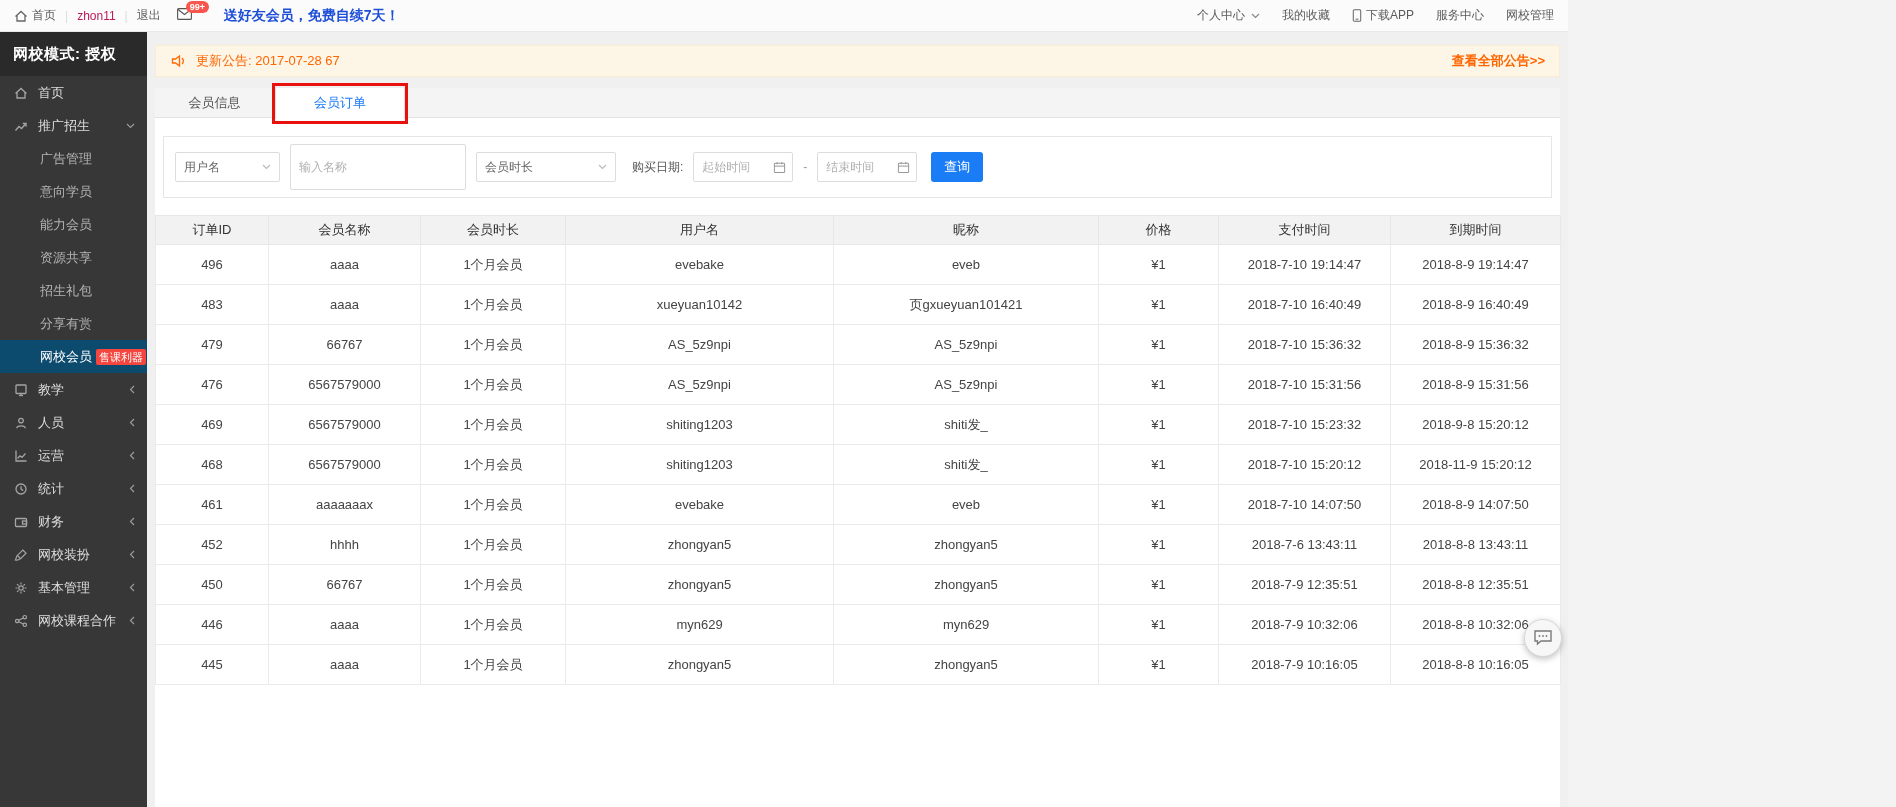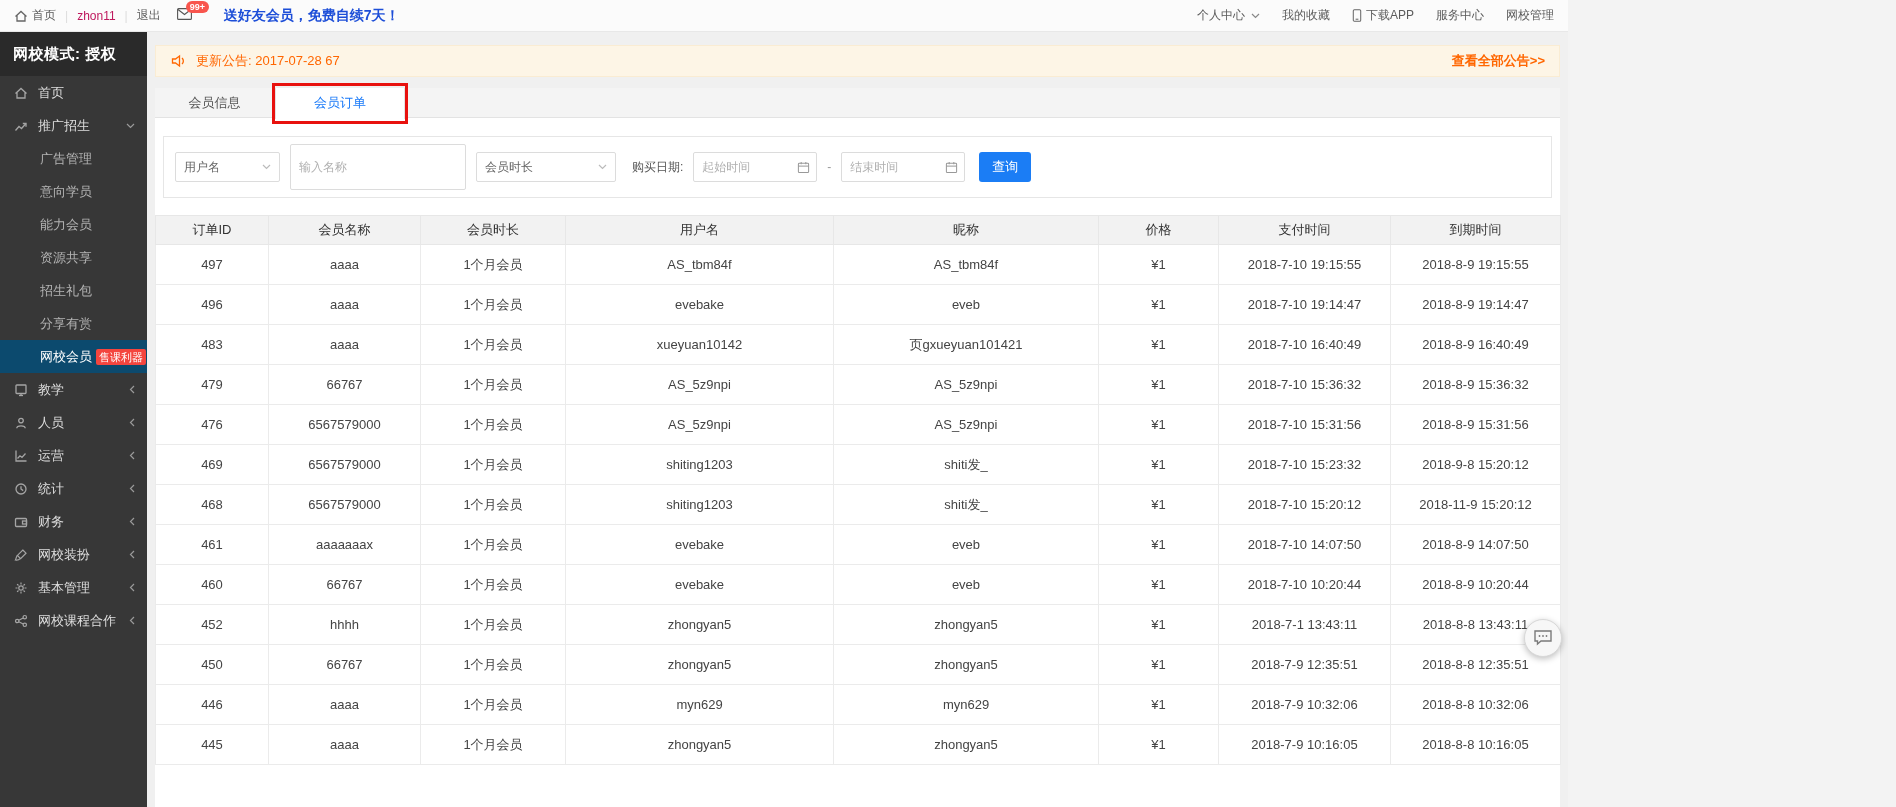--- a/index.html
+++ b/index.html
@@ -58,21 +58,21 @@
     padding:7px 11px; gap:10px; }
   .sel { width:105px; height:30px; border:1px solid #dcdcdc; border-radius:2px; background:#fff;
     display:flex; align-items:center; justify-content:space-between; padding:0 8px; font-size:12px;
     color:#666; cursor:pointer; }
   .sel.w140 { width:140px; }
   .chev { display:inline-flex; color:#bbb; }
   .inp { width:176px; height:46px; border:1px solid #dcdcdc; border-radius:2px; padding:0 8px;
     font-size:12px; color:#333; outline:none; font-family:inherit; }
   .inp::placeholder { color:#b0b0b0; }
   .flabel { font-size:12px; color:#555; margin-left:6px; white-space:nowrap; }
-  .dateinp { width:124px; height:30px; border:1px solid #dcdcdc; border-radius:2px; background:#fff;
+  .dateinp { width:100px; height:30px; border:1px solid #dcdcdc; border-radius:2px; background:#fff;
     display:flex; align-items:center; }
   .dateinp input { flex:1; min-width:0; border:none; outline:none; background:transparent;
     padding:0 4px 0 8px; font-size:12px; color:#333; font-family:inherit; }
   .dateinp input::placeholder { color:#b0b0b0; }
   .cal { display:inline-flex; color:#999; margin-right:6px; cursor:pointer; }
   .dash { color:#999; font-size:12px; }
   .btn-search { width:52px; height:30px; background:#1b7df5; color:#fff; border:none; border-radius:3px;
     font-size:13px; cursor:pointer; margin-left:4px; font-family:inherit; }
 
   .grid { width:100%; border-collapse:collapse; table-layout:fixed; }
@@ -392,30 +392,20 @@
               <th>会员时长</th>
               <th>用户名</th>
               <th>昵称</th>
               <th>价格</th>
               <th>支付时间</th>
               <th>到期时间</th>
             </tr>
           </thead>
         <tbody id="grid-body">
             <tr>
-              <td>497</td>
-              <td>aaaa</td>
-              <td>1个月会员</td>
-              <td>AS_tbm84f</td>
-              <td>AS_tbm84f</td>
-              <td>¥1</td>
-              <td>2018-7-10 19:15:55</td>
-              <td>2018-8-9 19:15:55</td>
-            </tr>
-            <tr>
               <td>496</td>
               <td>aaaa</td>
               <td>1个月会员</td>
               <td>evebake</td>
               <td>eveb</td>
               <td>¥1</td>
               <td>2018-7-10 19:14:47</td>
               <td>2018-8-9 19:14:47</td>
             </tr>
             <tr>
@@ -472,37 +462,27 @@
               <td>461</td>
               <td>aaaaaaax</td>
               <td>1个月会员</td>
               <td>evebake</td>
               <td>eveb</td>
               <td>¥1</td>
               <td>2018-7-10 14:07:50</td>
               <td>2018-8-9 14:07:50</td>
             </tr>
             <tr>
-              <td>460</td>
-              <td>66767</td>
-              <td>1个月会员</td>
-              <td>evebake</td>
-              <td>eveb</td>
-              <td>¥1</td>
-              <td>2018-7-10 10:20:44</td>
-              <td>2018-8-9 10:20:44</td>
-            </tr>
-            <tr>
               <td>452</td>
               <td>hhhh</td>
               <td>1个月会员</td>
               <td>zhongyan5</td>
               <td>zhongyan5</td>
               <td>¥1</td>
-              <td>2018-7-1 13:43:11</td>
+              <td>2018-7-6 13:43:11</td>
               <td>2018-8-8 13:43:11</td>
             </tr>
             <tr>
               <td>450</td>
               <td>66767</td>
               <td>1个月会员</td>
               <td>zhongyan5</td>
               <td>zhongyan5</td>
               <td>¥1</td>
               <td>2018-7-9 12:35:51</td>

